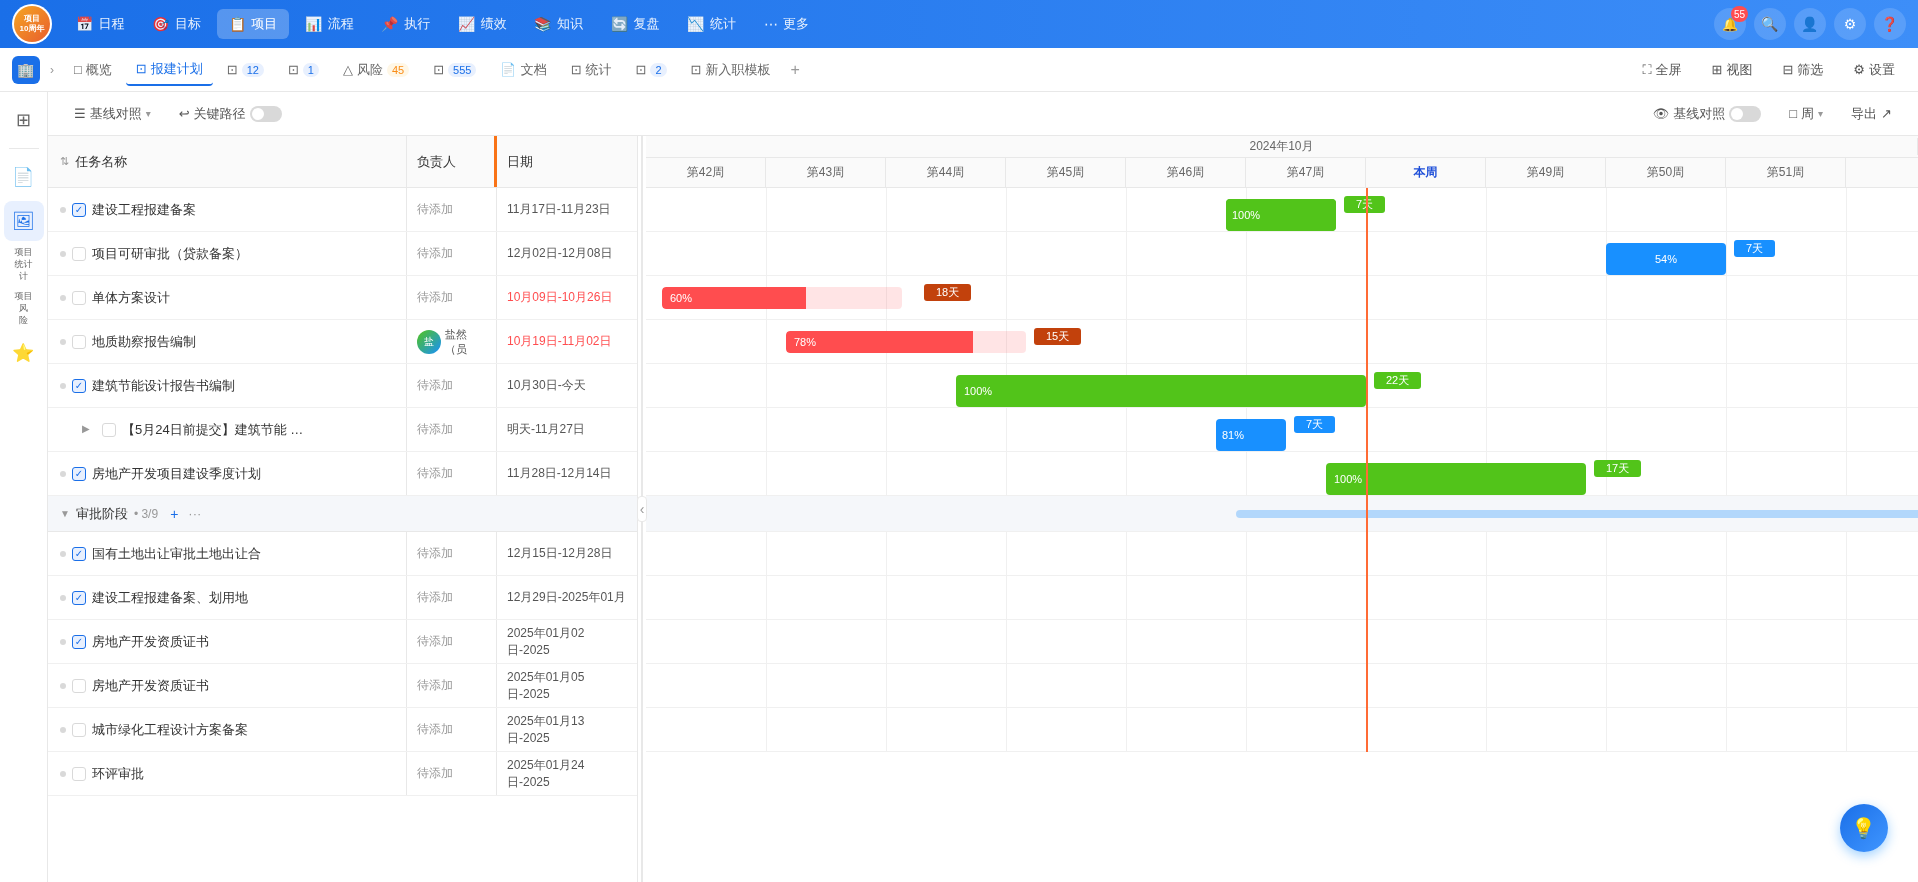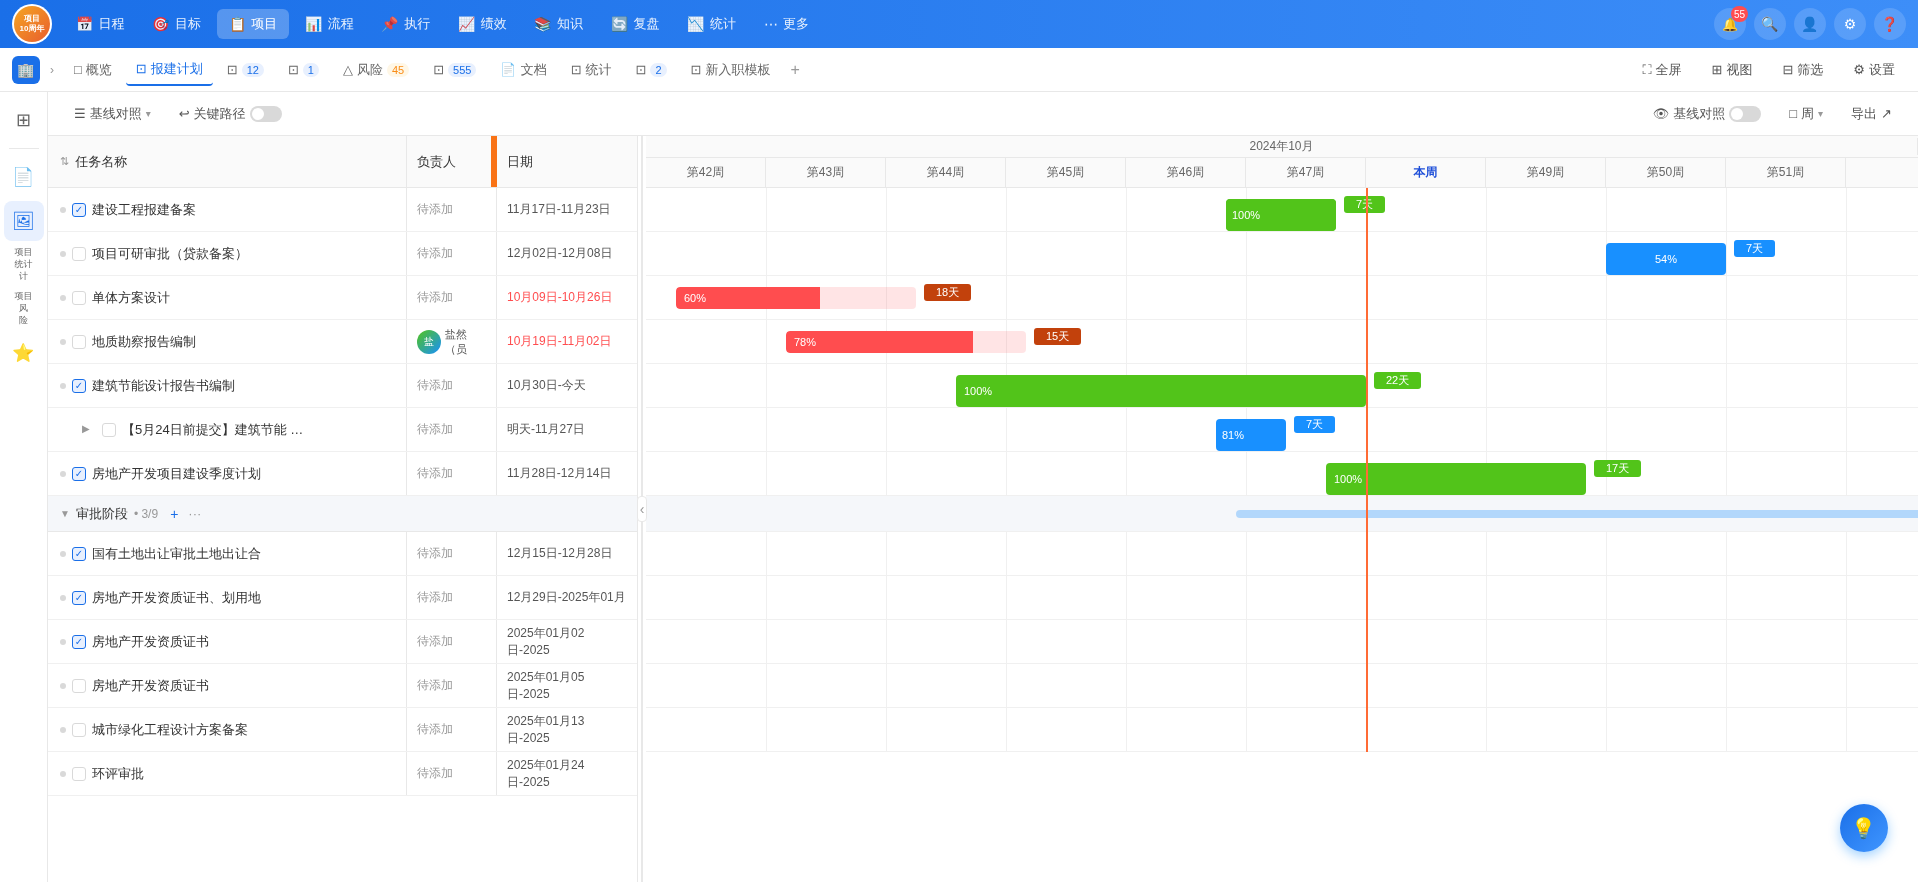--- a/index.html
+++ b/index.html
@@ -247,21 +247,21 @@
       height: 100%;
       border-right: 1px solid #e8e8e8;
     }
     .task-col-owner {
       width: 90px;
       padding: 0 10px;
       font-weight: 500;
       color: #333;
       display: flex; align-items: center;
       height: 100%;
-      border-right: 6px solid #f97316;
+      border-right: 3px solid #f97316;
     }
     .task-col-date {
       width: 140px;
       padding: 0 10px;
       font-weight: 500;
       color: #333;
       display: flex; align-items: center;
       height: 100%;
     }
 
@@ -806,21 +806,21 @@
             <div class="task-cell-owner">
               <span style="color:#999">待添加</span>
             </div>
             <div class="task-cell-date">12月15日-12月28日</div>
           </div>
 
           <div class="task-row">
             <div class="task-cell-name">
               <span class="dot"></span>
               <span class="checkbox checked">✓</span>
-              <span class="task-text">房地产开发资质证书、划用地</span>
+              <span class="task-text">建设工程报建备案、划用地</span>
             </div>
             <div class="task-cell-owner">
               <span style="color:#999">待添加</span>
             </div>
             <div class="task-cell-date">12月29日-2025年01月</div>
           </div>
 
           <div class="task-row">
             <div class="task-cell-name">
               <span class="dot"></span>
@@ -926,21 +926,21 @@
           <div class="gantt-row">
             <div class="gantt-bar bar-blue" style="left:960px;width:120px;top:11px">
               <div style="display:flex;align-items:center;width:100%;height:100%;padding:0 6px;border-radius:4px;justify-content:center;">
                 <span>54%</span>
               </div>
             </div>
             <div class="days-badge blue" style="left:1088px;top:8px">7天</div>
           </div>
 
           <div class="gantt-row">
-            <div style="position:absolute;left:30px;width:240px;height:22px;top:11px;border-radius:4px;background:rgba(255,77,79,0.15);overflow:hidden">
+            <div style="position:absolute;left:16px;width:240px;height:22px;top:11px;border-radius:4px;background:rgba(255,77,79,0.15);overflow:hidden">
               <div style="width:60%;height:100%;background:#ff4d4f;border-radius:4px 0 0 4px;display:flex;align-items:center;padding:0 8px;color:#fff;font-size:11px;font-weight:500">60%</div>
             </div>
             <div class="days-badge red" style="left:278px;top:8px">18天</div>
           </div>
 
           <div class="gantt-row">
             <div style="position:absolute;left:140px;width:240px;height:22px;top:11px;border-radius:4px;background:rgba(255,77,79,0.15);overflow:hidden">
               <div style="width:78%;height:100%;background:#ff4d4f;border-radius:4px 0 0 4px;display:flex;align-items:center;padding:0 8px;color:#fff;font-size:11px;font-weight:500">78%</div>
             </div>
             <div class="days-badge red" style="left:388px;top:8px">15天</div>

